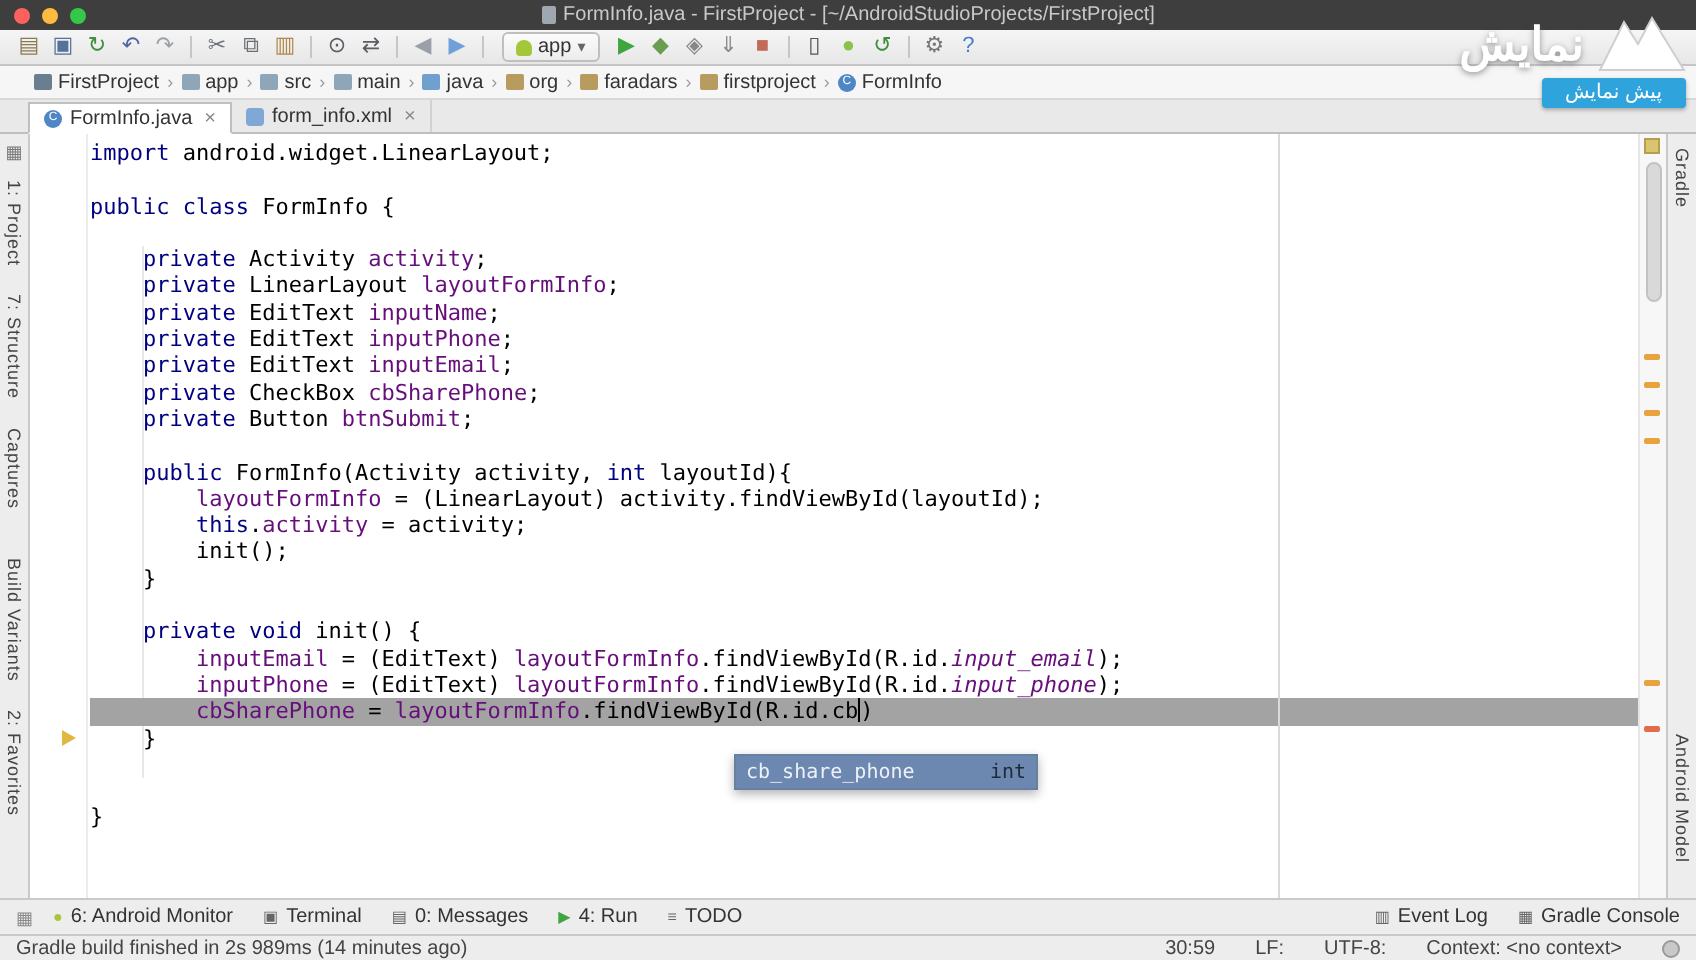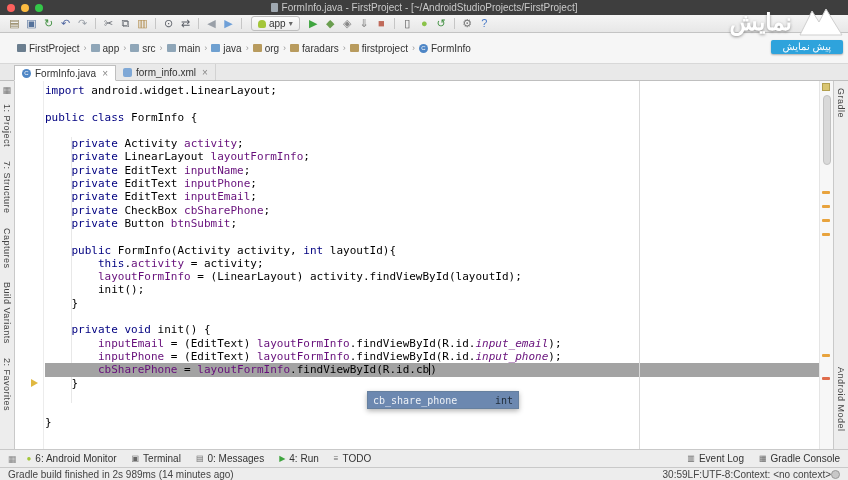--- a/index.html
+++ b/index.html
@@ -19,21 +19,21 @@
   .toolbar{flex:none;height:18px;background:linear-gradient(#F5F5F5,#E7E7E7);border-bottom:1px solid #C4C4C4;
     display:flex;align-items:center;padding-left:6px;box-sizing:border-box;}
   .ticon{width:17px;text-align:center;font-size:11px;line-height:17px;cursor:default;}
   .tsep{width:1px;height:11px;background:#C6C6C6;margin:0 4px;}
   .runconfig{display:flex;align-items:center;gap:3px;padding:0 6px;height:13px;margin:0 5px;
     border:1px solid #BFBFBF;border-radius:3px;background:linear-gradient(#FCFCFC,#ECECEC);font-size:10px;color:#333;}
   .rc-dot{width:8px;height:8px;border-radius:50% 50% 2px 2px;background:#A4C639;display:inline-block;}
   .rc-caret{font-size:8px;color:#666;}
 
   
-  .navbar{flex:none;height:31px;background:#F6F6F6;border-bottom:1px solid #D8D8D8;display:flex;align-items:center;
+  .navbar{flex:none;height:17px;background:#F6F6F6;border-bottom:1px solid #D8D8D8;display:flex;align-items:center;
     padding-left:16px;box-sizing:border-box;}
   .crumbs{display:flex;align-items:center;font-size:10px;color:#333;}
   .crumb{display:flex;align-items:center;gap:3px;padding:0 1px;cursor:default;}
   .csep{color:#9A9A9A;font-size:9px;margin:0 3px;}
   .cico{width:9px;height:8px;border-radius:1px;background:#8FA6B8;display:inline-block;}
   .cico.project{background:#6B7E8F;}
   .cico.source{background:#6FA0D0;}
   .cico.package{background:#B89B5E;}
   .cico.class{background:#4E86C6;border-radius:50%;width:9px;height:9px;color:#fff;font-size:6px;line-height:9px;text-align:center;}
 
@@ -92,21 +92,21 @@
   .bb-corner{font-size:9px;color:#8A8A8A;margin-right:10px;}
   .bb-item{display:flex;align-items:center;gap:4px;margin-right:15px;cursor:default;white-space:nowrap;}
   .bb-item .g{font-size:8px;}
   .bb-right{margin-left:auto;display:flex;align-items:center;}
   .bb-right .bb-item{margin-right:0;margin-left:15px;}
 
   
   .statusbar{flex:none;height:13px;background:#EDEDED;border-top:1px solid #C9C9C9;display:flex;align-items:center;
     font-size:10px;color:#444;padding:0 8px;box-sizing:border-box;}
   .status-msg{white-space:nowrap;}
-  .status-right{margin-left:auto;display:flex;align-items:center;gap:0;white-space:nowrap;}
+  .status-right{margin-left:auto;display:flex;align-items:center;gap:20px;white-space:nowrap;}
   .hector{width:9px;height:9px;border-radius:50%;background:#C8C8C8;border:1px solid #999;box-sizing:border-box;}
 
   
   .watermark{position:absolute;top:8px;right:5px;z-index:50;text-align:right;}
   .wm-row{display:flex;align-items:center;justify-content:flex-end;gap:7px;}
   .wm-brand{font-size:23px;font-weight:bold;color:#FFFFFF;text-shadow:0 1px 3px rgba(90,90,90,.65);line-height:28px;}
   .wm-badge{display:inline-block;background:#2EA3DC;color:#fff;font-size:10px;padding:1px 12px 2px 12px;border-radius:2px;
     margin-top:3px;box-shadow:0 1px 2px rgba(0,0,0,.3);}
 </style>
 </head>
@@ -248,22 +248,22 @@
           <div class="code-line"></div>
           <div class="code-line"><span class="p">    </span><span class="k">private</span><span class="p"> Activity </span><span class="f">activity</span><span class="p">;</span></div>
           <div class="code-line"><span class="p">    </span><span class="k">private</span><span class="p"> LinearLayout </span><span class="f">layoutFormInfo</span><span class="p">;</span></div>
           <div class="code-line"><span class="p">    </span><span class="k">private</span><span class="p"> EditText </span><span class="f">inputName</span><span class="p">;</span></div>
           <div class="code-line"><span class="p">    </span><span class="k">private</span><span class="p"> EditText </span><span class="f">inputPhone</span><span class="p">;</span></div>
           <div class="code-line"><span class="p">    </span><span class="k">private</span><span class="p"> EditText </span><span class="f">inputEmail</span><span class="p">;</span></div>
           <div class="code-line"><span class="p">    </span><span class="k">private</span><span class="p"> CheckBox </span><span class="f">cbSharePhone</span><span class="p">;</span></div>
           <div class="code-line"><span class="p">    </span><span class="k">private</span><span class="p"> Button </span><span class="f">btnSubmit</span><span class="p">;</span></div>
           <div class="code-line"></div>
           <div class="code-line"><span class="p">    </span><span class="k">public</span><span class="p"> FormInfo(Activity activity, </span><span class="k">int</span><span class="p"> layoutId){</span></div>
+          <div class="code-line"><span class="p">        </span><span class="f">layoutFormInfo</span><span class="p"> = (LinearLayout) activity.findViewById(layoutId);</span></div>
           <div class="code-line"><span class="p">        </span><span class="k">this</span><span class="p">.</span><span class="f">activity</span><span class="p"> = activity;</span></div>
-          <div class="code-line"><span class="p">        </span><span class="f">layoutFormInfo</span><span class="p"> = (LinearLayout) activity.findViewById(layoutId);</span></div>
           <div class="code-line"><span class="p">        init();</span></div>
           <div class="code-line"><span class="p">    }</span></div>
           <div class="code-line"></div>
           <div class="code-line"><span class="p">    </span><span class="k">private</span><span class="p"> </span><span class="k">void</span><span class="p"> init() {</span></div>
           <div class="code-line"><span class="p">        </span><span class="f">inputEmail</span><span class="p"> = (EditText) </span><span class="f">layoutFormInfo</span><span class="p">.findViewById(R.id.</span><span class="s">input_email</span><span class="p">);</span></div>
           <div class="code-line"><span class="p">        </span><span class="f">inputPhone</span><span class="p"> = (EditText) </span><span class="f">layoutFormInfo</span><span class="p">.findViewById(R.id.</span><span class="s">input_phone</span><span class="p">);</span></div>
           <div class="code-line current"><span class="p">        </span><span class="f">cbSharePhone</span><span class="p"> = </span><span class="f">layoutFormInfo</span><span class="p">.findViewById(R.id.cb</span><span class="caret"></span><span class="p">)</span></div>
           <div class="code-line"><span class="p">    }</span></div>
           <div class="code-line"></div>
           <div class="code-line"></div>

